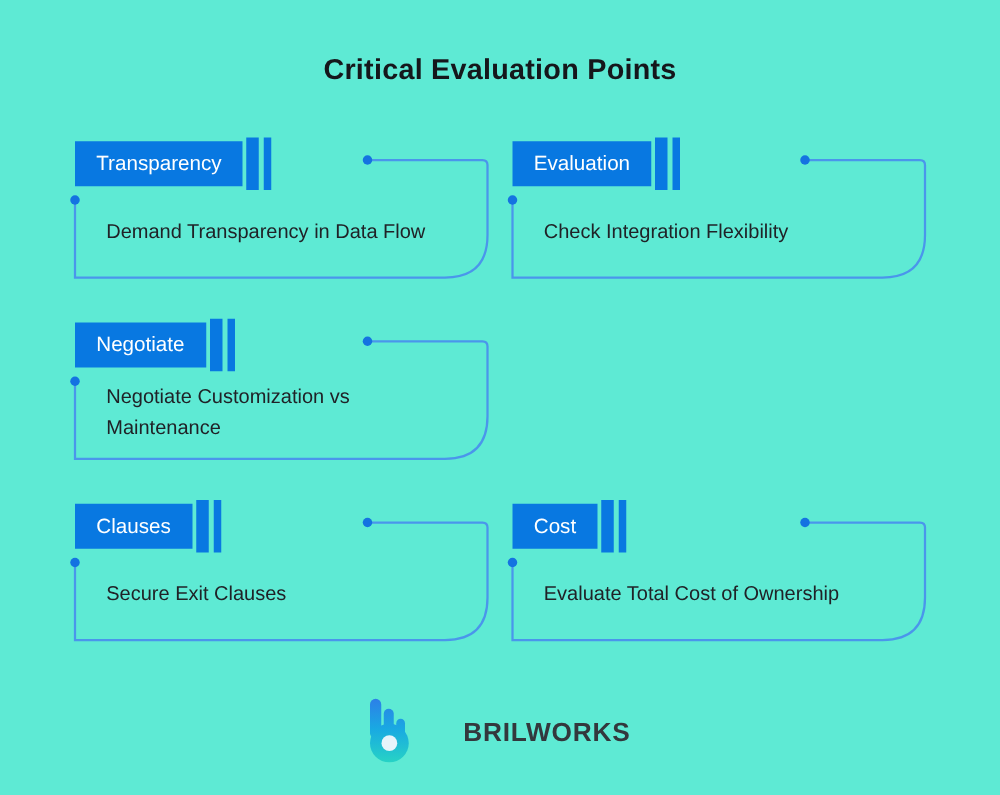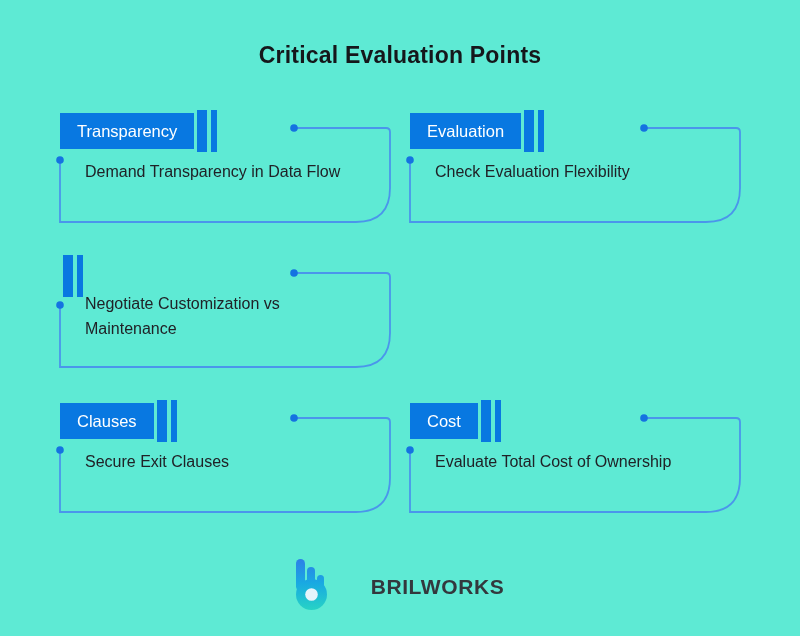--- a/index.html
+++ b/index.html
@@ -62,21 +62,21 @@
     margin-left: 4px;
   }
   .connector {
     position: absolute;
     left: -5px; top: 0;
     width: 340px; height: 125px;
     pointer-events: none;
   }
   .desc {
     position: absolute;
-    left: 25px; top: 32px;
+    left: 25px; top: 46px;
     width: 272px; height: 60px;
     display: flex;
     align-items: center;
     font-size: 16px;
     line-height: 1.55;
     color: #202227;
   }
   .footer {
     position: absolute;
     top: 556px; left: 0;
@@ -120,30 +120,31 @@
     <svg class="connector" viewBox="-5 0 340 125">
       <path d="M234 18 H326 Q330 18 330 22 V78 Q330 112 296 112 H0 V50" fill="none" stroke="#4a96eb" stroke-width="1.8"></path>
       <circle cx="0" cy="50" r="3.8" fill="#1473e1"></circle>
       <circle cx="234" cy="18" r="3.8" fill="#1473e1"></circle>
     </svg>
     <div class="chip-row">
       <div class="chip">Evaluation</div>
       <div class="bar-a"></div>
       <div class="bar-b"></div>
     </div>
-    <div class="desc">Check Evaluation Flexibility</div>
+    <div class="desc">Check Integration Flexibility</div>
   </div>
 
   <div class="card c2">
     <svg class="connector" viewBox="-5 0 340 125">
       <path d="M234 18 H326 Q330 18 330 22 V78 Q330 112 296 112 H0 V50" fill="none" stroke="#4a96eb" stroke-width="1.8"></path>
       <circle cx="0" cy="50" r="3.8" fill="#1473e1"></circle>
       <circle cx="234" cy="18" r="3.8" fill="#1473e1"></circle>
     </svg>
     <div class="chip-row">
+      <div class="chip">Negotiate</div>
       <div class="bar-a"></div>
       <div class="bar-b"></div>
     </div>
     <div class="desc">Negotiate Customization vs Maintenance</div>
   </div>
 
 
   <div class="card c5">
     <svg class="connector" viewBox="-5 0 340 125">
       <path d="M234 18 H326 Q330 18 330 22 V78 Q330 112 296 112 H0 V50" fill="none" stroke="#4a96eb" stroke-width="1.8"></path>

